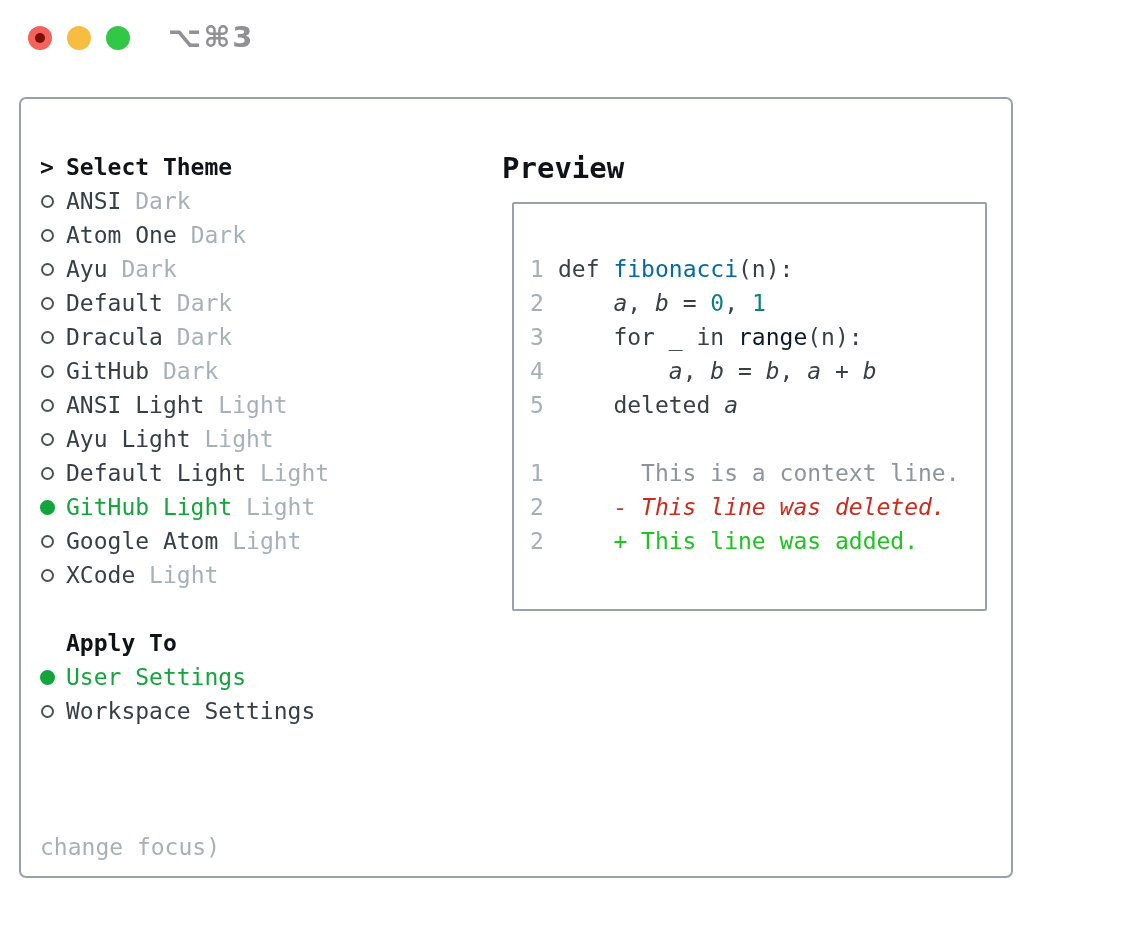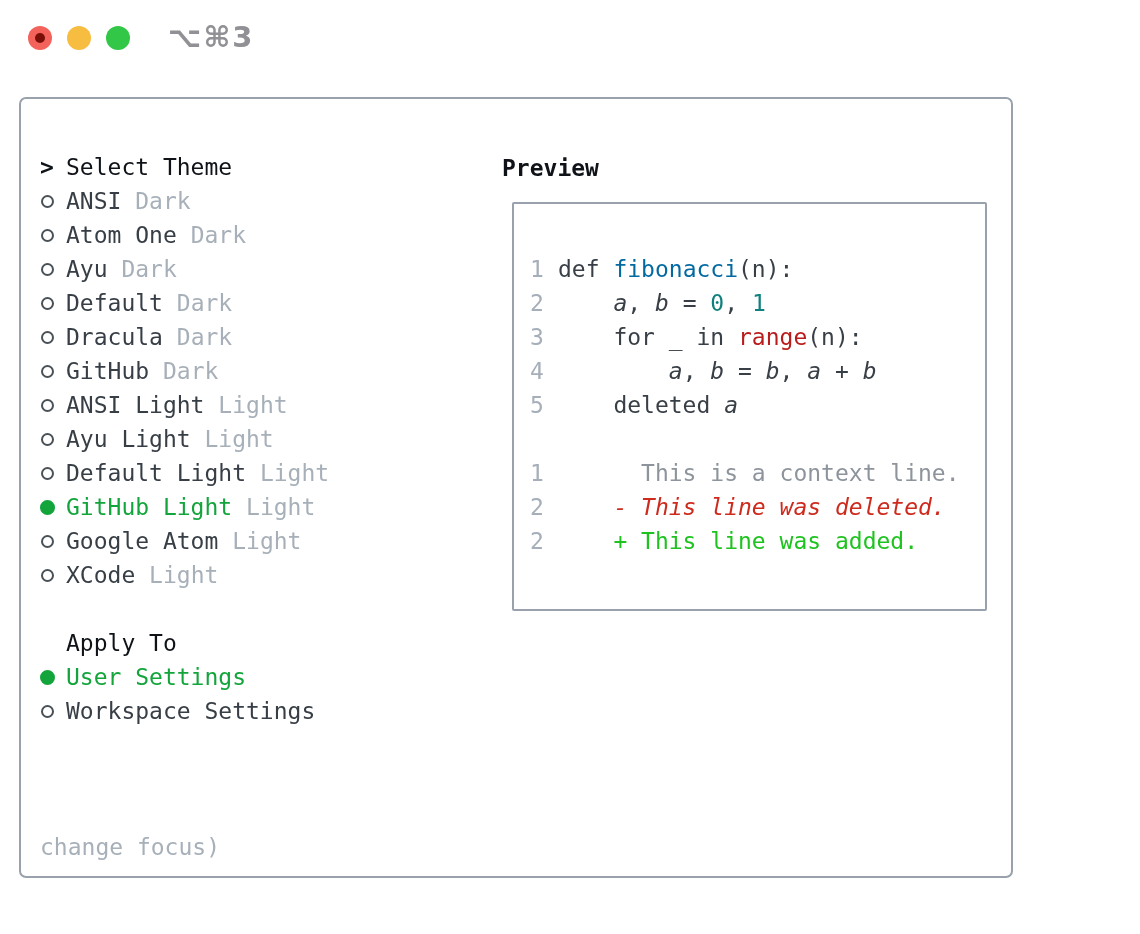--- a/index.html
+++ b/index.html
@@ -32,43 +32,43 @@
 
   
   .theme-list{position:absolute;left:19px;top:51px;}
   .apply-block{position:absolute;left:19px;top:527px;}
   .row{display:flex;align-items:center;height:34px;font-size:23px;color:#373e45;white-space:pre;}
   .row .bullet{width:26px;display:flex;align-items:center;flex:none;}
   .radio{width:13px;height:13px;box-sizing:border-box;border:2px solid #4a5157;border-radius:50%;margin-left:1px;}
   .radio.on{background:#13a53c;border-color:#13a53c;width:15px;height:15px;margin-left:0;}
   .row.selected .label{color:#13a53c;}
   .row .tag{color:#a7b0b9;}
-  .header-row .label{font-weight:normal;color:#0f1318;}
+  .header-row .label{font-weight:bold;color:#0f1318;}
   .prompt{font-weight:bold;color:#0f1318;}
   .help{
     position:absolute;left:19px;top:663px;
     font-size:23px;line-height:34px;color:#a7b0b9;white-space:pre;
   }
 
   
   .preview-title{
     position:absolute;left:481px;top:52px;height:34px;display:flex;align-items:center;
-    font-size:23px;font-weight:bold;color:#0f1318;
+    font-size:29px;font-weight:bold;color:#0f1318;
   }
   .preview-box{
     position:absolute;left:491px;top:103px;width:475px;height:409px;
     box-sizing:border-box;border:2px solid #98a1ac;border-radius:2px;background:#fff;
   }
   .code{position:absolute;left:16px;top:48px;}
   .code-line{display:flex;height:34px;line-height:34px;font-size:23px;white-space:pre;}
   .ln{width:28px;flex:none;color:#a5aeb9;}
   .tk-code{color:#383f46;}
   .tk-func{color:#0369a1;}
   .tk-lit{color:#0f807d;}
-  .tk-call{color:#b91c1c;}
+  .tk-call{color:#0f172a;}
   .tk-var{color:#383f46;font-style:italic;}
   .tk-ctx{color:#8d949b;}
   .tk-del{color:#cd2b1d;font-style:italic;}
   .tk-add{color:#1ec31f;}
 </style>
 </head>
 <body>
 
 <div class="window">
 

